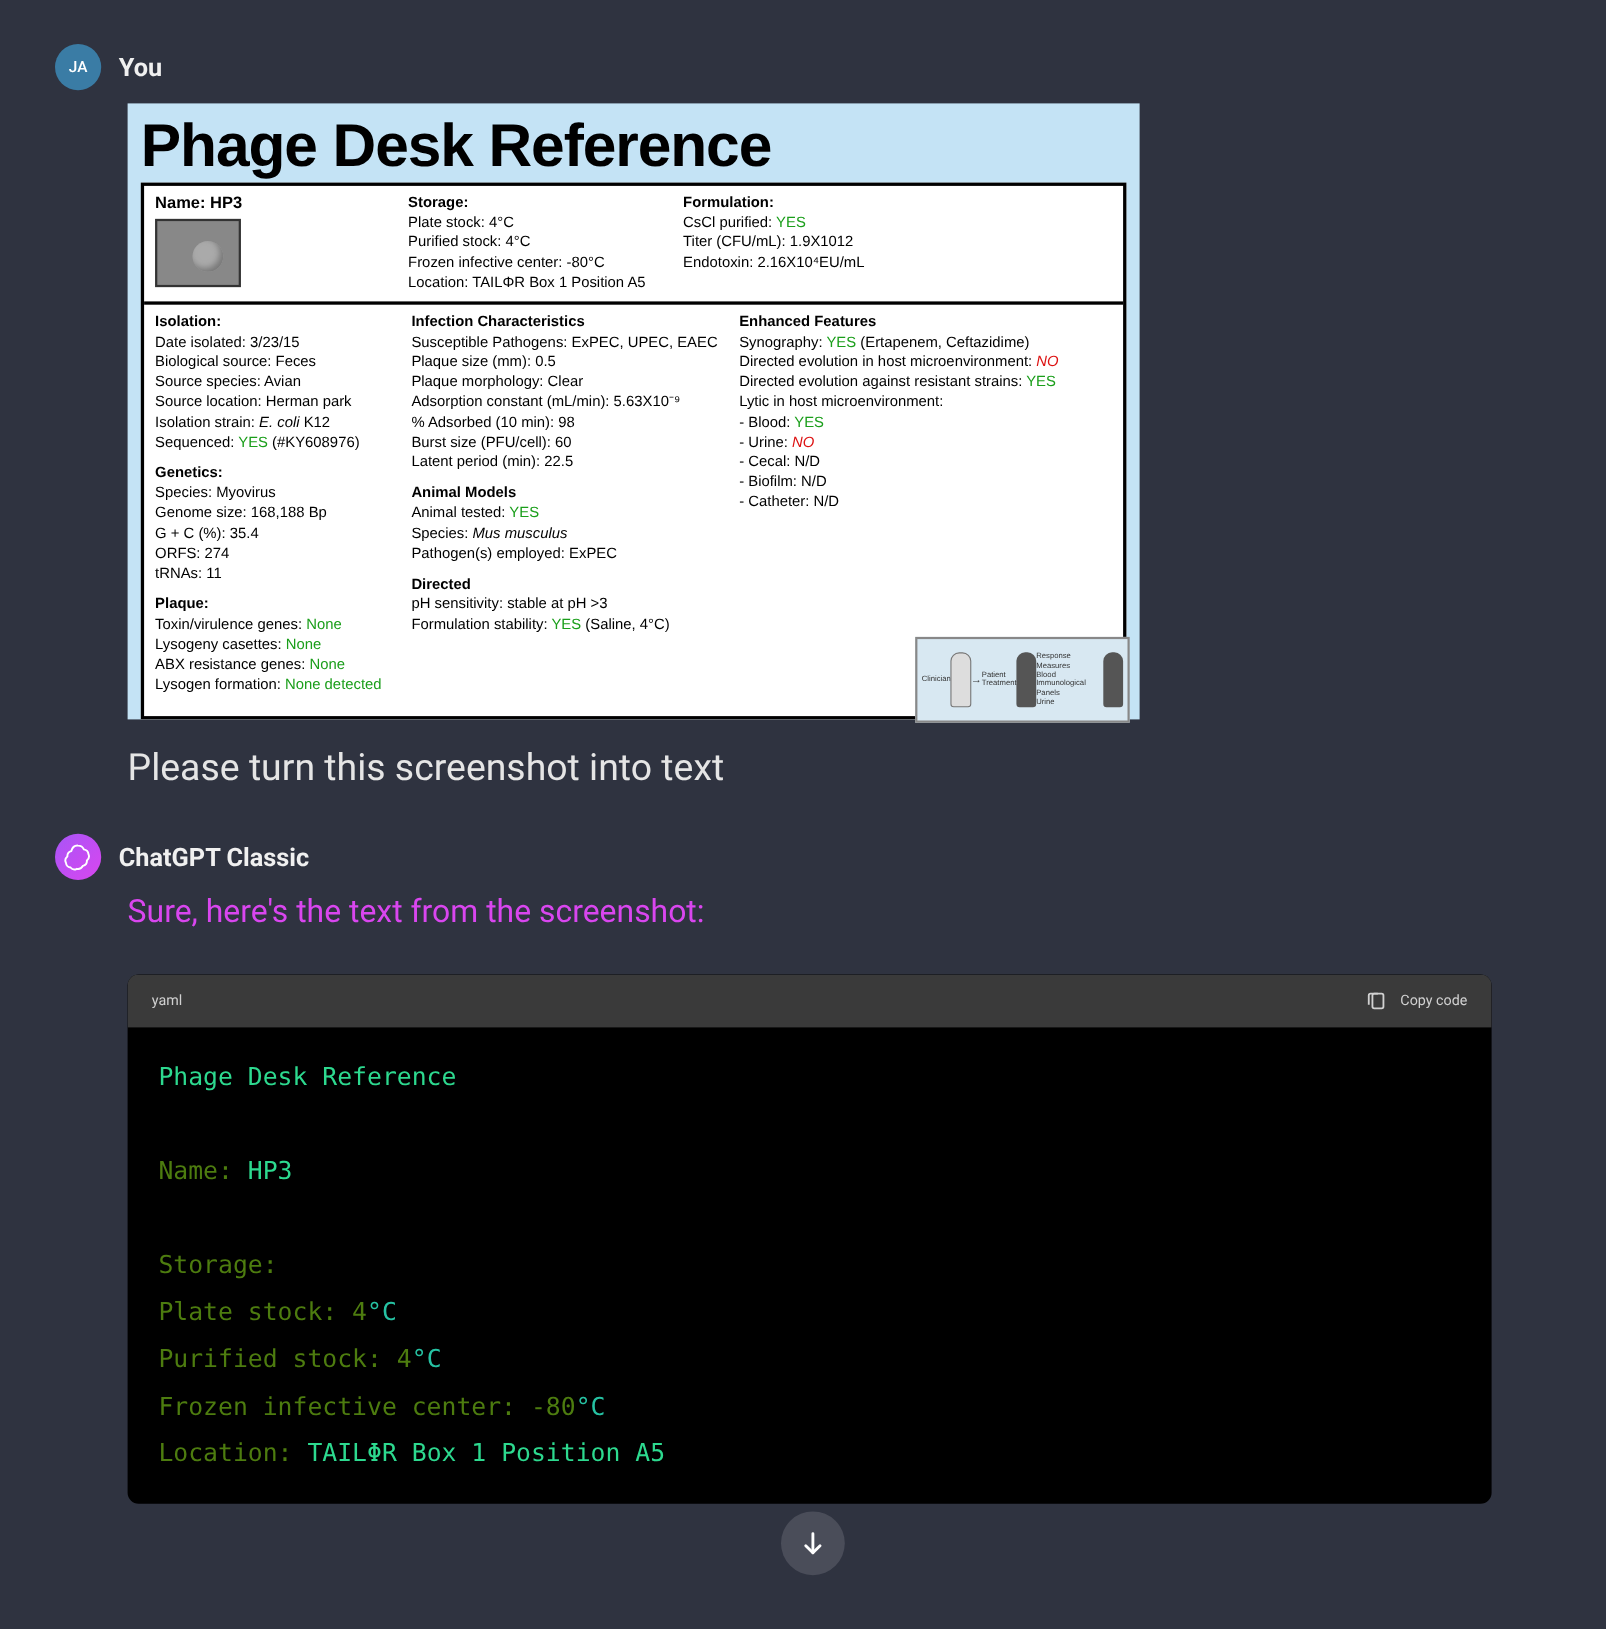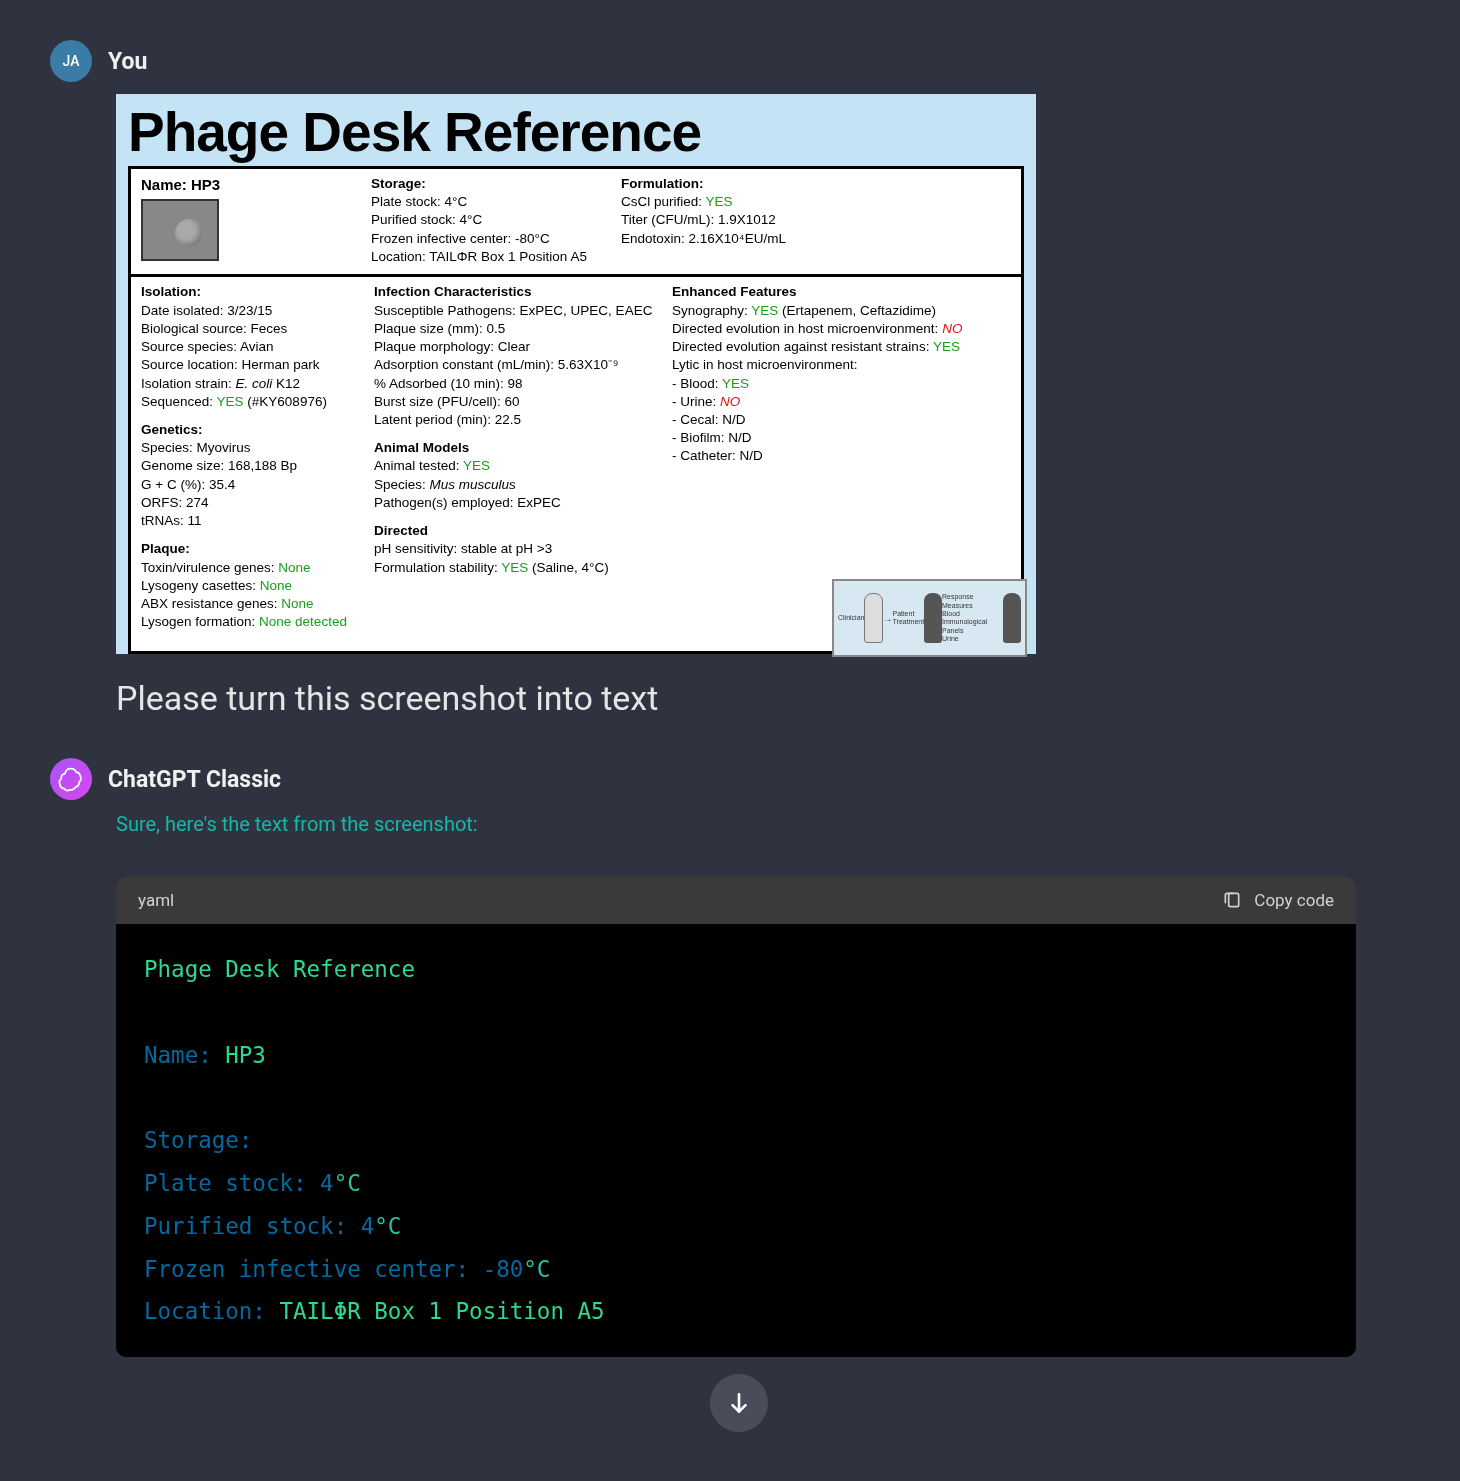--- a/index.html
+++ b/index.html
@@ -19,21 +19,21 @@
     font-size: 14px; font-weight: 500; color: #fff;
   }
   .avatar-user { background: #3a7ca5; }
   .avatar-bot {
     background: linear-gradient(135deg, #a855f7, #d946ef);
   }
   .avatar-bot svg { width: 26px; height: 26px; }
   .msg-name { font-size: 23px; font-weight: 700; color: #f0f0f0; }
   .msg-body { margin-left: 66px; }
   .user-prompt { font-size: 34px; color: #e5e5e5; margin-top: 24px; }
-  .bot-intro { font-size: 20px; color: #14b8a6; margin-top: 8px; margin-bottom: 40px; }
+  .bot-intro { font-size: 29px; color: #d946ef; margin-top: 8px; margin-bottom: 40px; }
 
   
   .phage-img {
     width: 920px; background: #c4e3f5; padding: 6px 12px 0 12px;
     font-family: Arial, Helvetica, sans-serif; color: #000;
   }
   .phage-title { font-size: 55px; font-weight: 700; letter-spacing: -1px; }
   .phage-box {
     background: #ffffff; border: 3px solid #000; margin-top: 2px;
     font-size: 13.5px; line-height: 1.35;
@@ -72,29 +72,29 @@
   .inset-labels { font-size: 7px; line-height: 1.2; }
 
   
   .codeblock {
     width: 1240px; border-radius: 10px; overflow: hidden;
     background: #000; margin-top: 8px;
   }
   .code-header {
     background: #3a3a3a; color: #d1d1d1; display: flex;
     justify-content: space-between; align-items: center;
-    padding: 14px 22px; font-size: 17px;
+    padding: 14px 22px; font-size: 13px;
   }
   .copy-group { display: flex; align-items: center; gap: 12px; cursor: pointer; }
   .copy-icon { width: 20px; height: 20px; }
   .code-body {
     padding: 24px 28px; font-family: "Menlo", "Consolas", monospace;
     font-size: 22.5px; line-height: 1.9; white-space: pre;
   }
-  .c-pink { color: #0369a1; }
+  .c-pink { color: #4d7c0f; }
   .c-green { color: #2dd98f; }
   .c-teal { color: #26c2a3; }
 
   
   .scroll-btn {
     position: absolute; width: 58px; height: 58px; border-radius: 50%;
     background: #4a4d59; display: flex; align-items: center; justify-content: center;
     left: 660px; top: 1334px; color: #fff; cursor: pointer;
   }
   .scroll-btn svg { width: 26px; height: 26px; }

